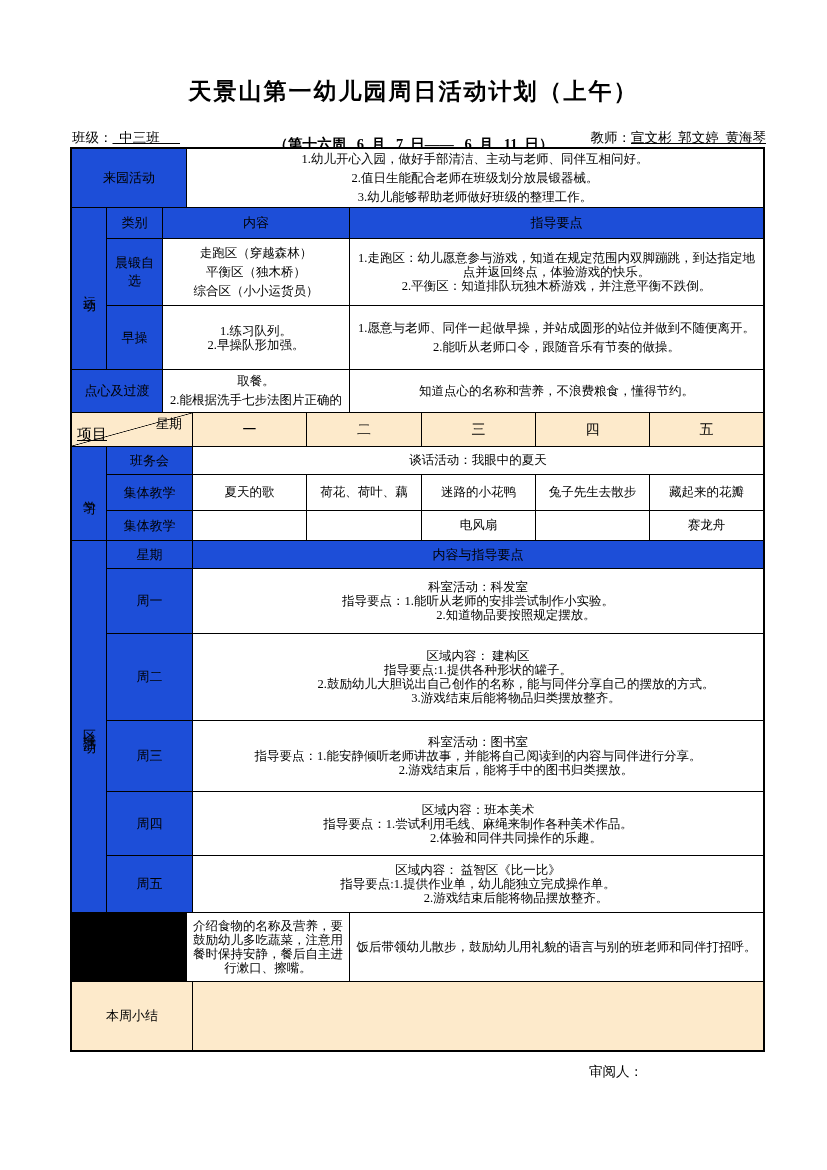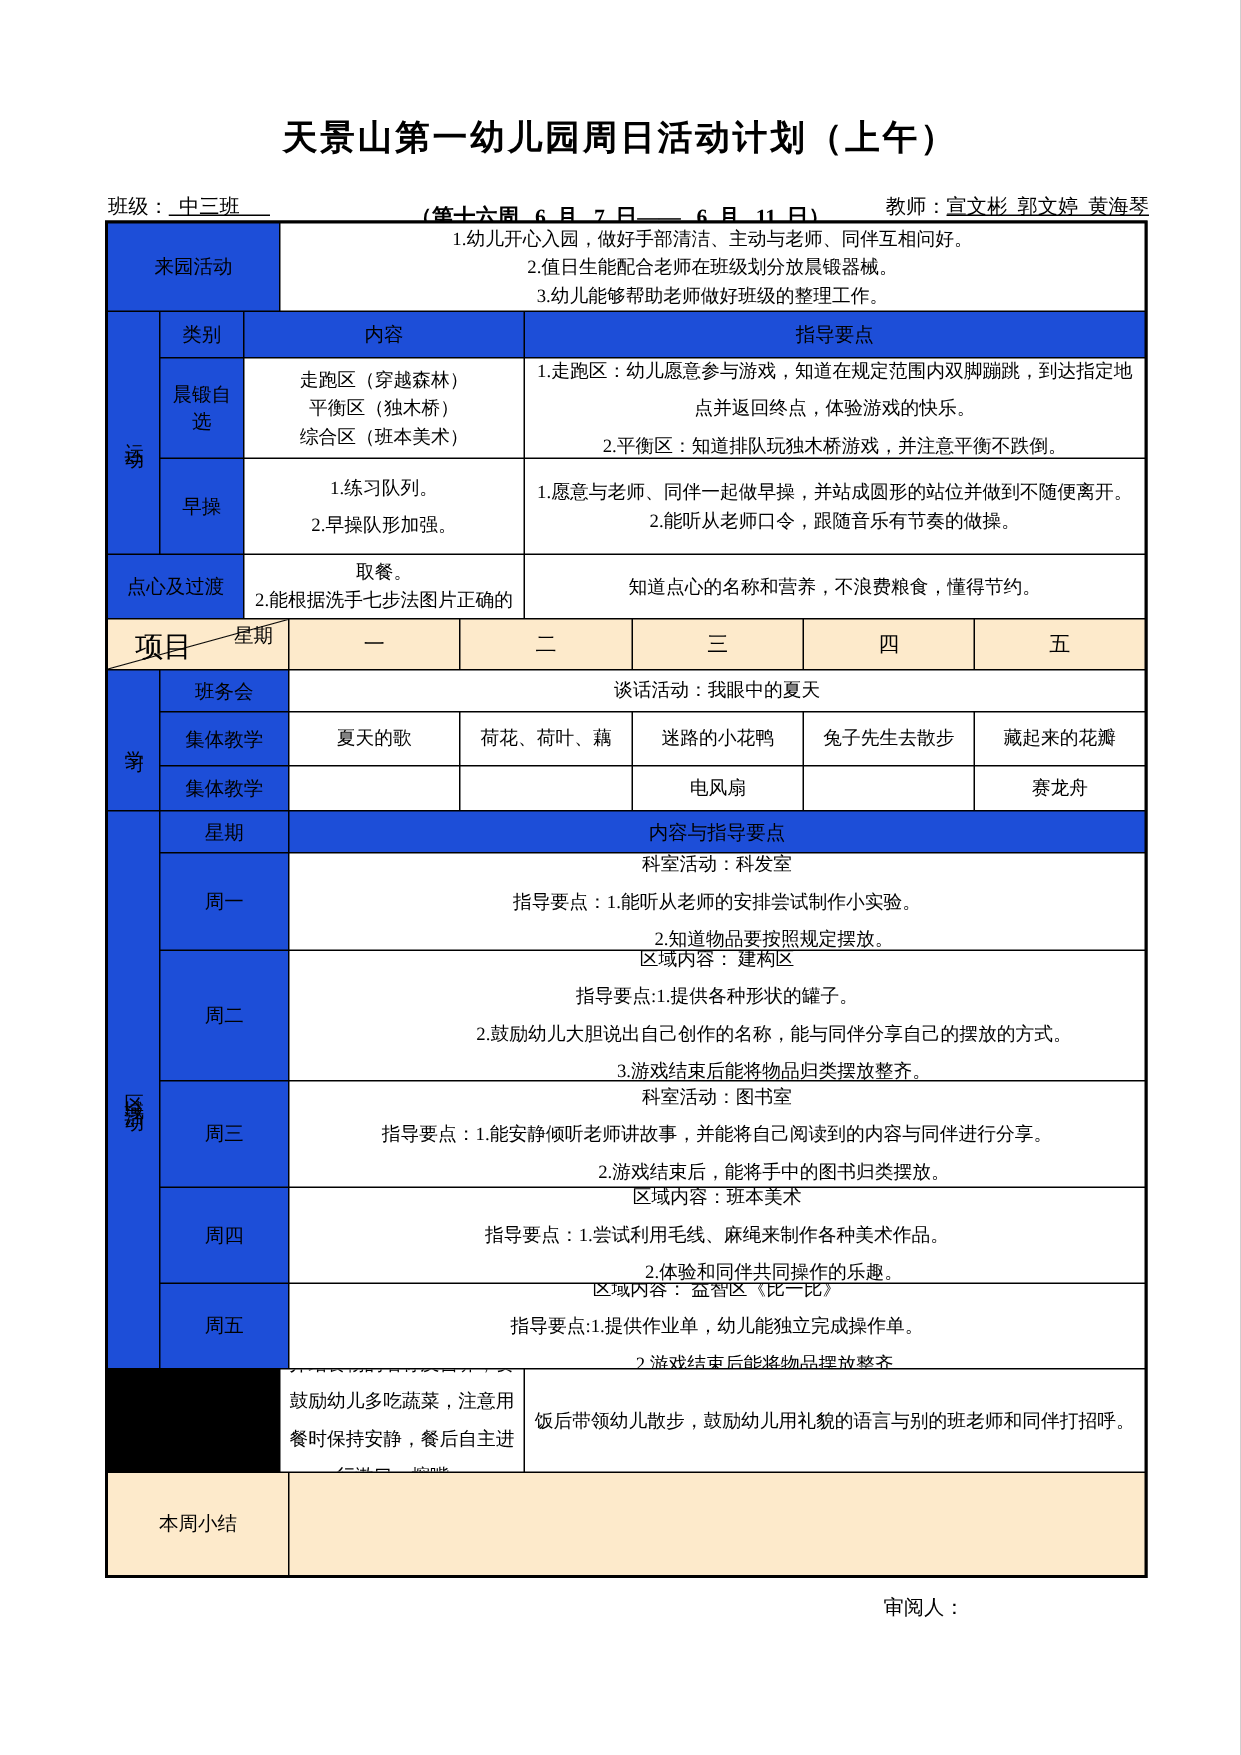--- a/index.html
+++ b/index.html
@@ -24,30 +24,30 @@
     grid-template-rows:58px 30px 66px 63px 42px 33px 27px 35px 29px 27px 64px 86px 70px 63px 56px 68px 68px;
     gap:1px; background:#000; border:2px solid #000;
   }
   .cell { background:#fff; font-size:12.5px; padding:2px 6px;
           display:flex; flex-direction:column; justify-content:center; overflow:hidden;text-align:center; }
   .hd { background:#1d4ed8; align-items:center; justify-content:center;
         text-align:center; font-size:13px; padding:2px; }
   .cream { background:#fdeacb; }
   .ctr { align-items:center; justify-content:center; text-align:center; }
   .line { line-height:19px; }
-  .line21 { line-height:25px; }
+  .line21 { line-height:14px; }
   .indent { padding-left:76px; }
   .vlabel { writing-mode:vertical-lr; text-orientation:upright; letter-spacing:4px; font-size:13px; }
   .day { font-size:14px; }
 
   .corner { position:relative; padding:0;
     background-image:linear-gradient(to bottom right, transparent calc(50% - 0.7px), #000 50%, transparent calc(50% + 0.7px));
   }
   .corner .tr { position:absolute; top:2px; right:10px; font-size:13px; }
-  .corner .bl { position:absolute; bottom:2px; left:18px; font-size:19px; }
+  .corner .bl { position:absolute; bottom:2px; left:5px; font-size:15px;text-decoration:underline; }
 
   .reviewer { position:absolute; top:1063px; left:589px; font-size:13.5px; }
 </style>
 </head>
 <body>
 
 <div class="page">
 
   <div class="title">天景山第一幼儿园周日活动计划（上午）</div>
 
@@ -81,21 +81,21 @@
       <span class="vlabel">运动</span>
     </div>
     <div class="cell hd" style="grid-area:2/2/3/3">类别</div>
     <div class="cell hd" style="grid-area:2/3/3/7">内容</div>
     <div class="cell hd" style="grid-area:2/7/3/11">指导要点</div>
 
     <div class="cell hd" style="grid-area:3/2/4/3">晨锻自选</div>
     <div class="cell" style="grid-area:3/3/4/7">
       <div class="line">走跑区（穿越森林）</div>
       <div class="line">平衡区（独木桥）</div>
-      <div class="line">综合区（班本美术）</div>
+      <div class="line">综合区（小小运货员）</div>
     </div>
     <div class="cell" style="grid-area:3/7/4/11">
       <div class="line21">1.走跑区：幼儿愿意参与游戏，知道在规定范围内双脚蹦跳，到达指定地点并返回终点，体验游戏的快乐。</div>
       <div class="line21">2.平衡区：知道排队玩独木桥游戏，并注意平衡不跌倒。</div>
     </div>
 
     <div class="cell hd" style="grid-area:4/2/5/3">早操</div>
     <div class="cell" style="grid-area:4/3/5/7">
       <div class="line21">1.练习队列。</div>
       <div class="line21">2.早操队形加强。</div>

